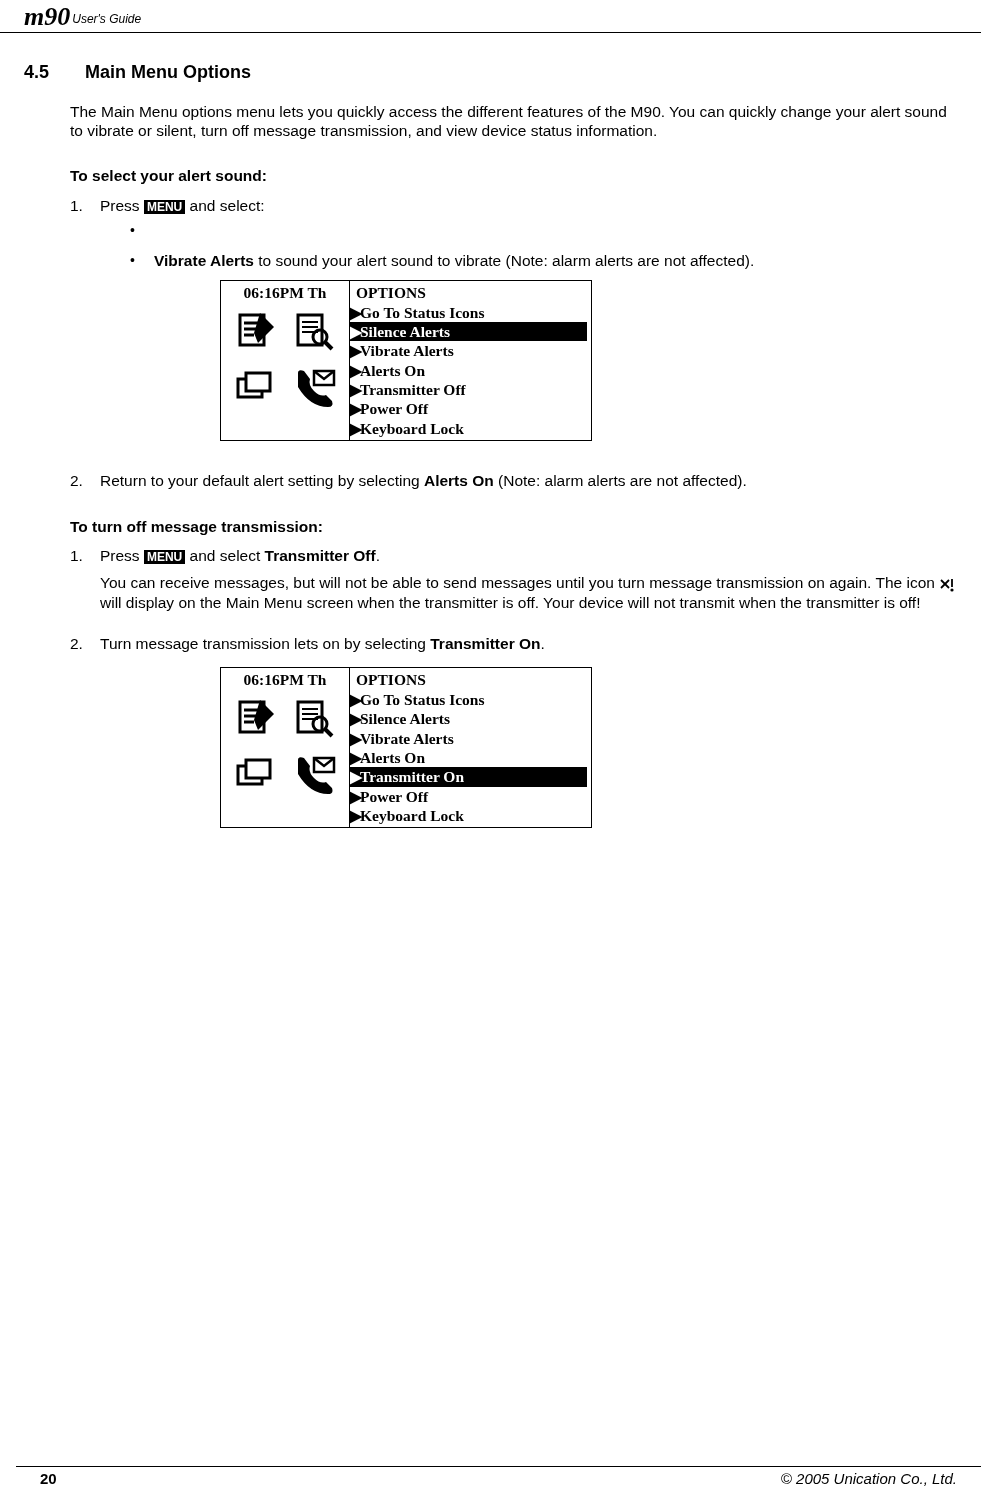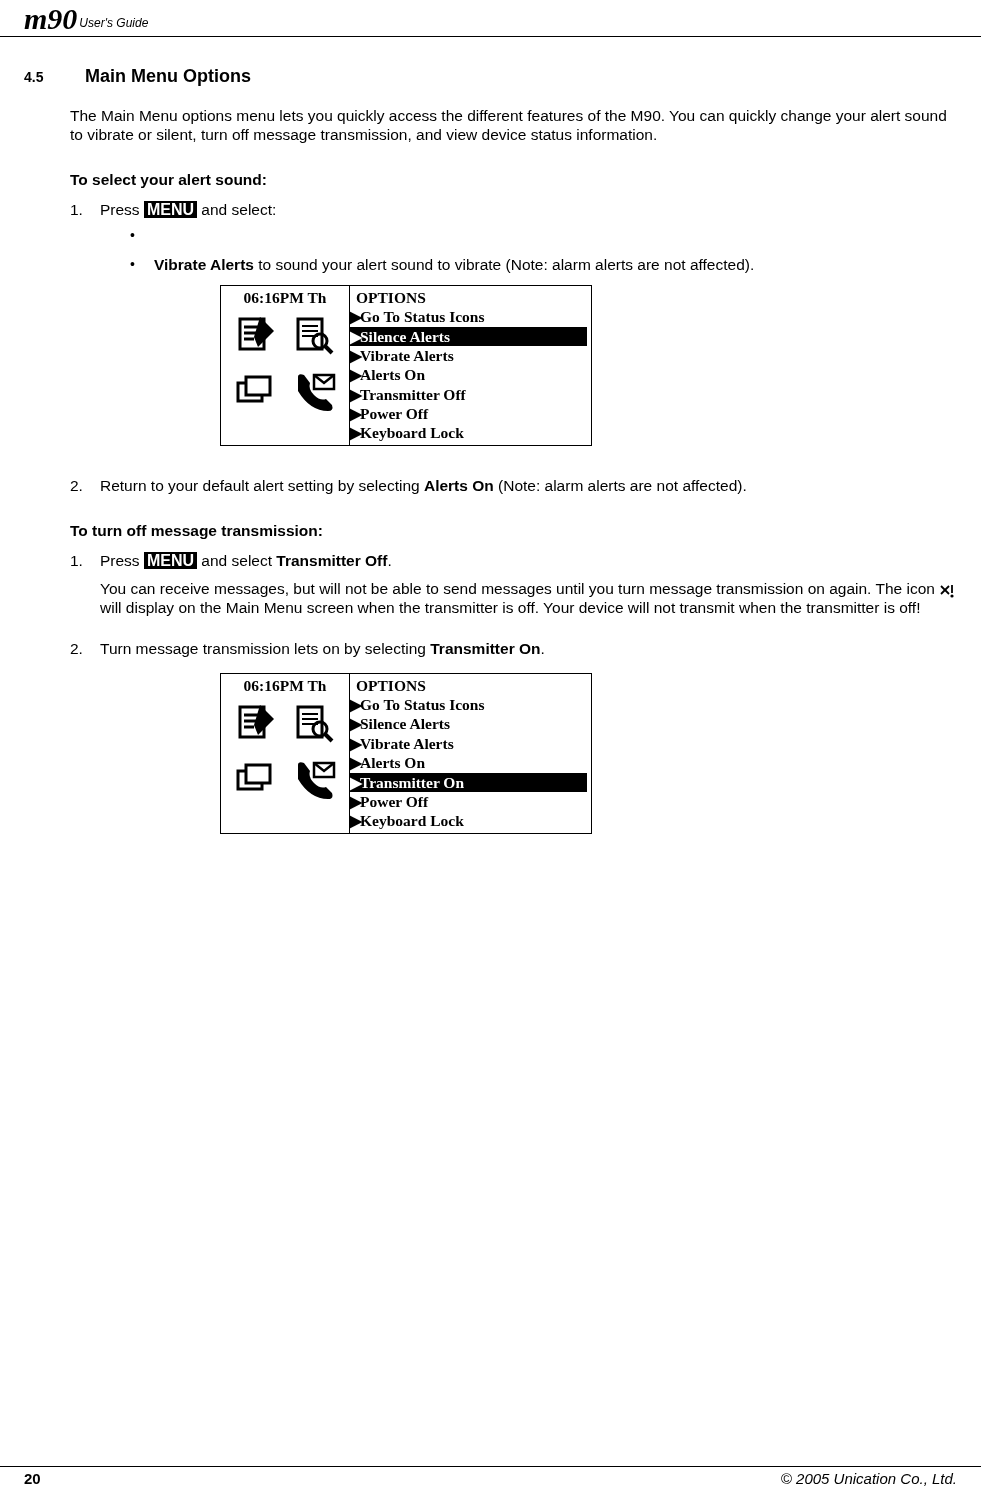--- a/index.html
+++ b/index.html
@@ -19,21 +19,21 @@
   }
   .header {
     display: flex;
     align-items: baseline;
     border-bottom: 1.5px solid #000;
     padding: 4px 24px 2px 24px;
     margin: 0 0 14px 0;
   }
   .logo {
     font-family: "Brush Script MT", "Segoe Script", cursive;
-    font-size: 30px;
+    font-size: 26px;
     font-style: italic;
     font-weight: bold;
     margin-right: 2px;
     line-height: 1;
   }
   .guide-title {
     font-style: italic;
     font-size: 12px;
     position: relative;
     top: -2px;
@@ -42,21 +42,21 @@
     padding: 0 24px;
   }
   .section-row {
     display: flex;
     align-items: baseline;
     margin-top: 28px;
     margin-bottom: 18px;
   }
   .section-num {
     font-weight: bold;
-    font-size: 14px;
+    font-size: 18px;
     width: 46px;
   }
   .section-title {
     font-weight: bold;
     font-size: 18px;
     margin-left: 15px;
   }
   .body-block {
     margin-left: 46px;
   }
@@ -95,21 +95,21 @@
     width: 24px;
     flex: 0 0 24px;
     font-size: 14px;
     line-height: 1.4;
   }
   .menu-key {
     background: #000;
     color: #fff;
     font-weight: bold;
     padding: 0 3px;
-    font-size: 16px;
+    font-size: 12px;
   }
 
   
   .device-screen {
     border: 1.5px solid #000;
     display: flex;
     width: 370px;
     margin: 2px 0 16px 120px;
     font-family: Liberation Serif, serif;
     font-size: 15.5px;
@@ -164,21 +164,21 @@
     display:inline-block;
     width:16px; height:14px;
     vertical-align: text-bottom;
     position:relative;
   }
   .tx-off-icon svg { width:16px; height:14px; }
 
   .footer {
     position: absolute;
     bottom: 10px;
-    left: 0; right: 0;
+    left: 16px; right: 0;
     border-top: 1.5px solid #000;
     padding: 3px 24px 0 24px;
     display: flex;
     justify-content: space-between;
     font-style: italic;
     font-size: 15px;
   }
   .footer .pnum {
     font-weight: bold;
     font-style: normal;

